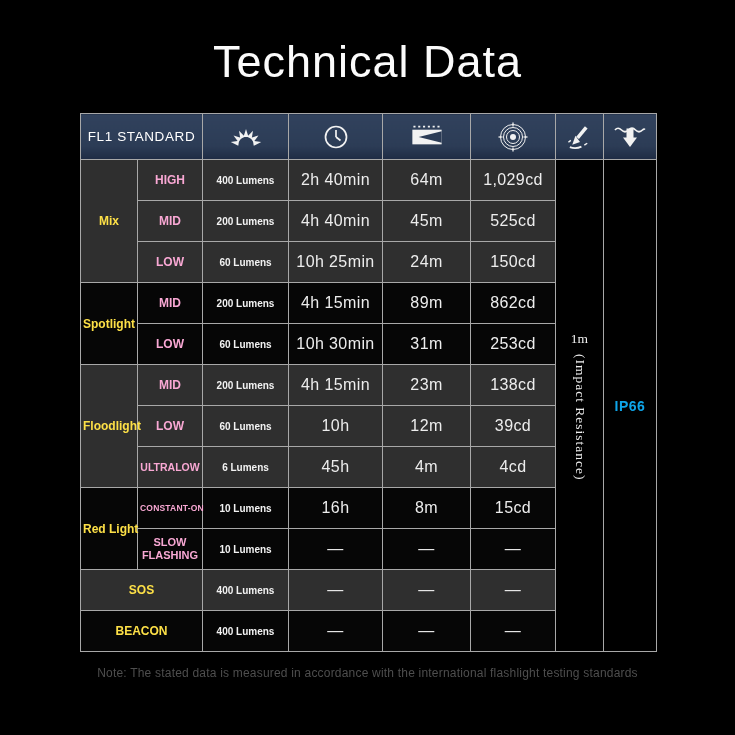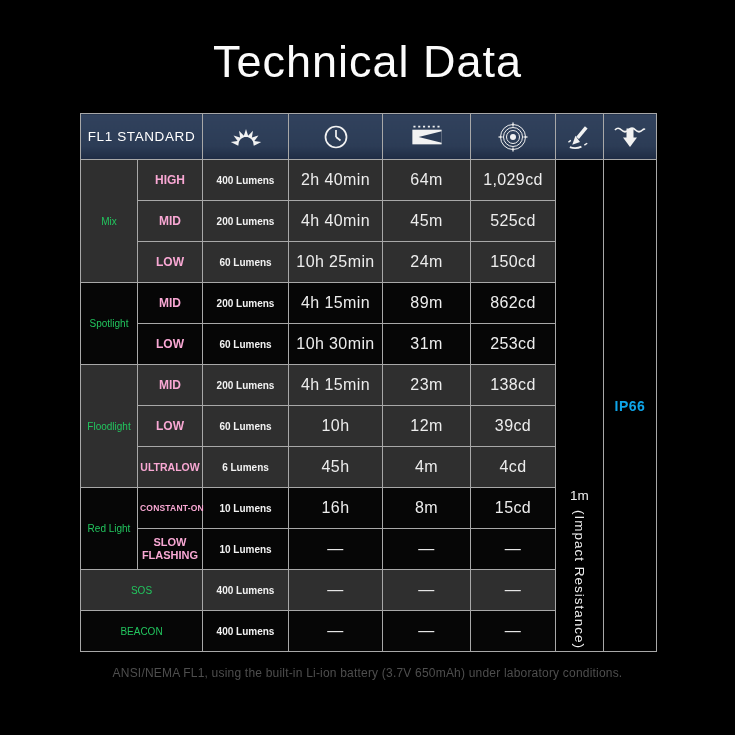--- a/index.html
+++ b/index.html
@@ -23,31 +23,31 @@
   tr.header-row th{
     background:linear-gradient(180deg,#31425d 0%,#2c3c56 70%,#1f2c44 100%);
     height:45px;padding:0;
   }
   th.std{color:#ffffff;font-size:13.5px;font-weight:400;letter-spacing:0.6px;}
   .ic{display:flex;justify-content:center;align-items:center;height:45px;}
   tr.body{height:41px;}
   tr.band-gray > td{background:#2f2f2f;}
   tr.band-black > td{background:#060606;}
   td.flat{background:#000 !important;}
-  .group-cell{font-weight:400;font-size:10px;white-space:nowrap;color:#22c55e;}
+  .group-cell{font-weight:700;font-size:12px;white-space:nowrap;color:#fde047;}
   .mode-cell{font-weight:700;font-size:12px;color:#f9a8d4;}
   .mode-ultralow{font-size:10.5px;white-space:nowrap;margin-left:40px;}
   .mode-small{font-size:8.5px;white-space:nowrap;letter-spacing:0.2px;}
   .mode-two-line{font-size:11px;line-height:1.2;margin-top:36px;}
   .lumens-cell{font-weight:700;font-size:10px;color:#f2f2f2;}
   .val-cell{font-size:16px;font-weight:400;letter-spacing:0.4px;color:#ededed;}
   .impact-cell{padding:0;}
   .impact-wrap{
-    display:flex;flex-direction:column;align-items:center;justify-content:flex-end;
-    gap:7px;height:488px;
+    display:flex;flex-direction:column;align-items:center;justify-content:center;
+    gap:7px;height:488px;font-family:Liberation Serif, serif;
   }
   .impact-value{font-size:13.5px;font-weight:500;color:#f0f0f0;}
   .vert{
     writing-mode:vertical-rl;font-size:13.5px;font-weight:500;color:#f0f0f0;
     letter-spacing:1px;
   }
   .ip-cell{font-size:14px;font-weight:600;letter-spacing:0.5px;color:#0ea5e9;}
   .note{
     position:absolute;top:666px;left:0;width:735px;text-align:center;
     color:#4e4e4e;font-size:12px;line-height:15.5px;letter-spacing:0.2px;
@@ -239,14 +239,14 @@
     <td class="group-cell" colspan="2">BEACON</td>
     <td class="lumens-cell">400 Lumens</td>
     <td class="val-cell">—</td>
     <td class="val-cell">—</td>
     <td class="val-cell">—</td>
   </tr>
 </tbody>
   </table>
 
 <div class="note">
-  <div>ANSI/NEMA FL1, using the built-in Li-ion battery (3.7V 650mAh) under laboratory conditions.</div>
+  <div>Note: The stated data is measured in accordance with the international flashlight testing standards</div>
 </div>
 
 </body></html>

